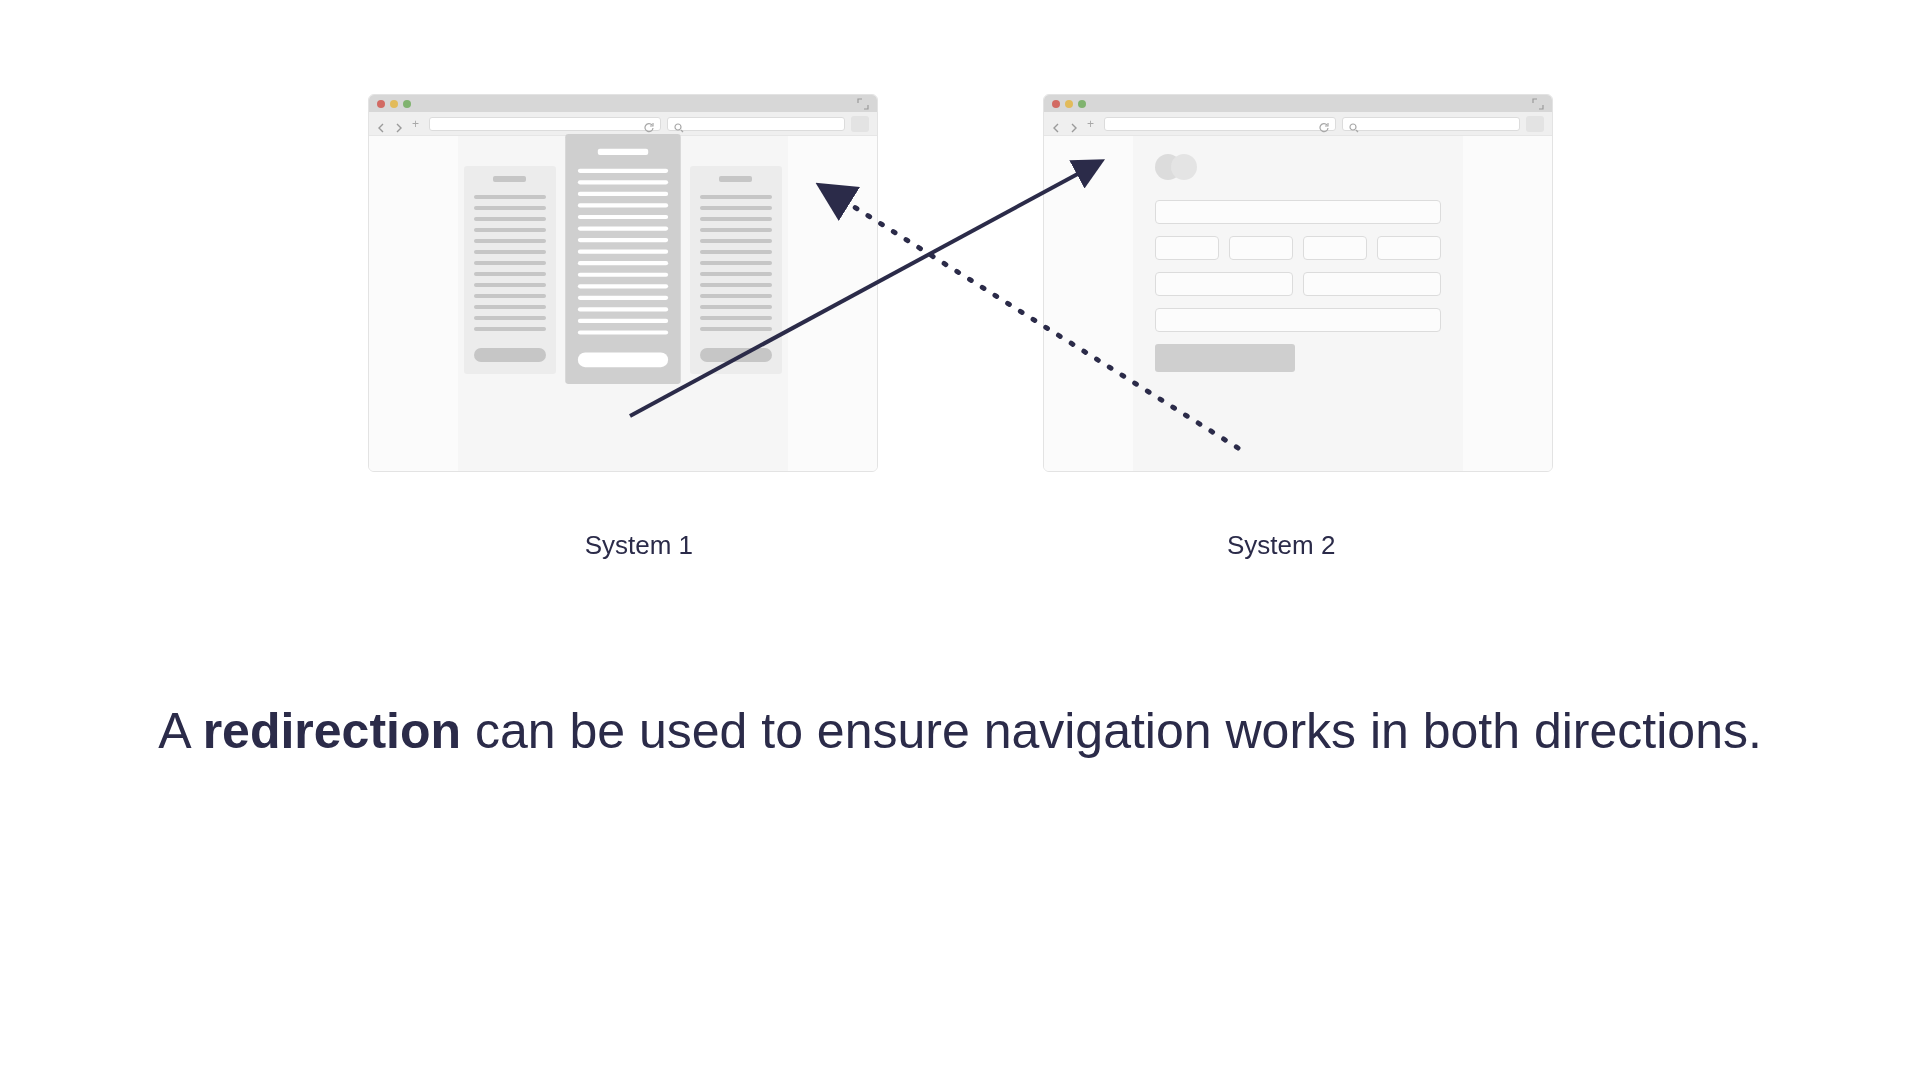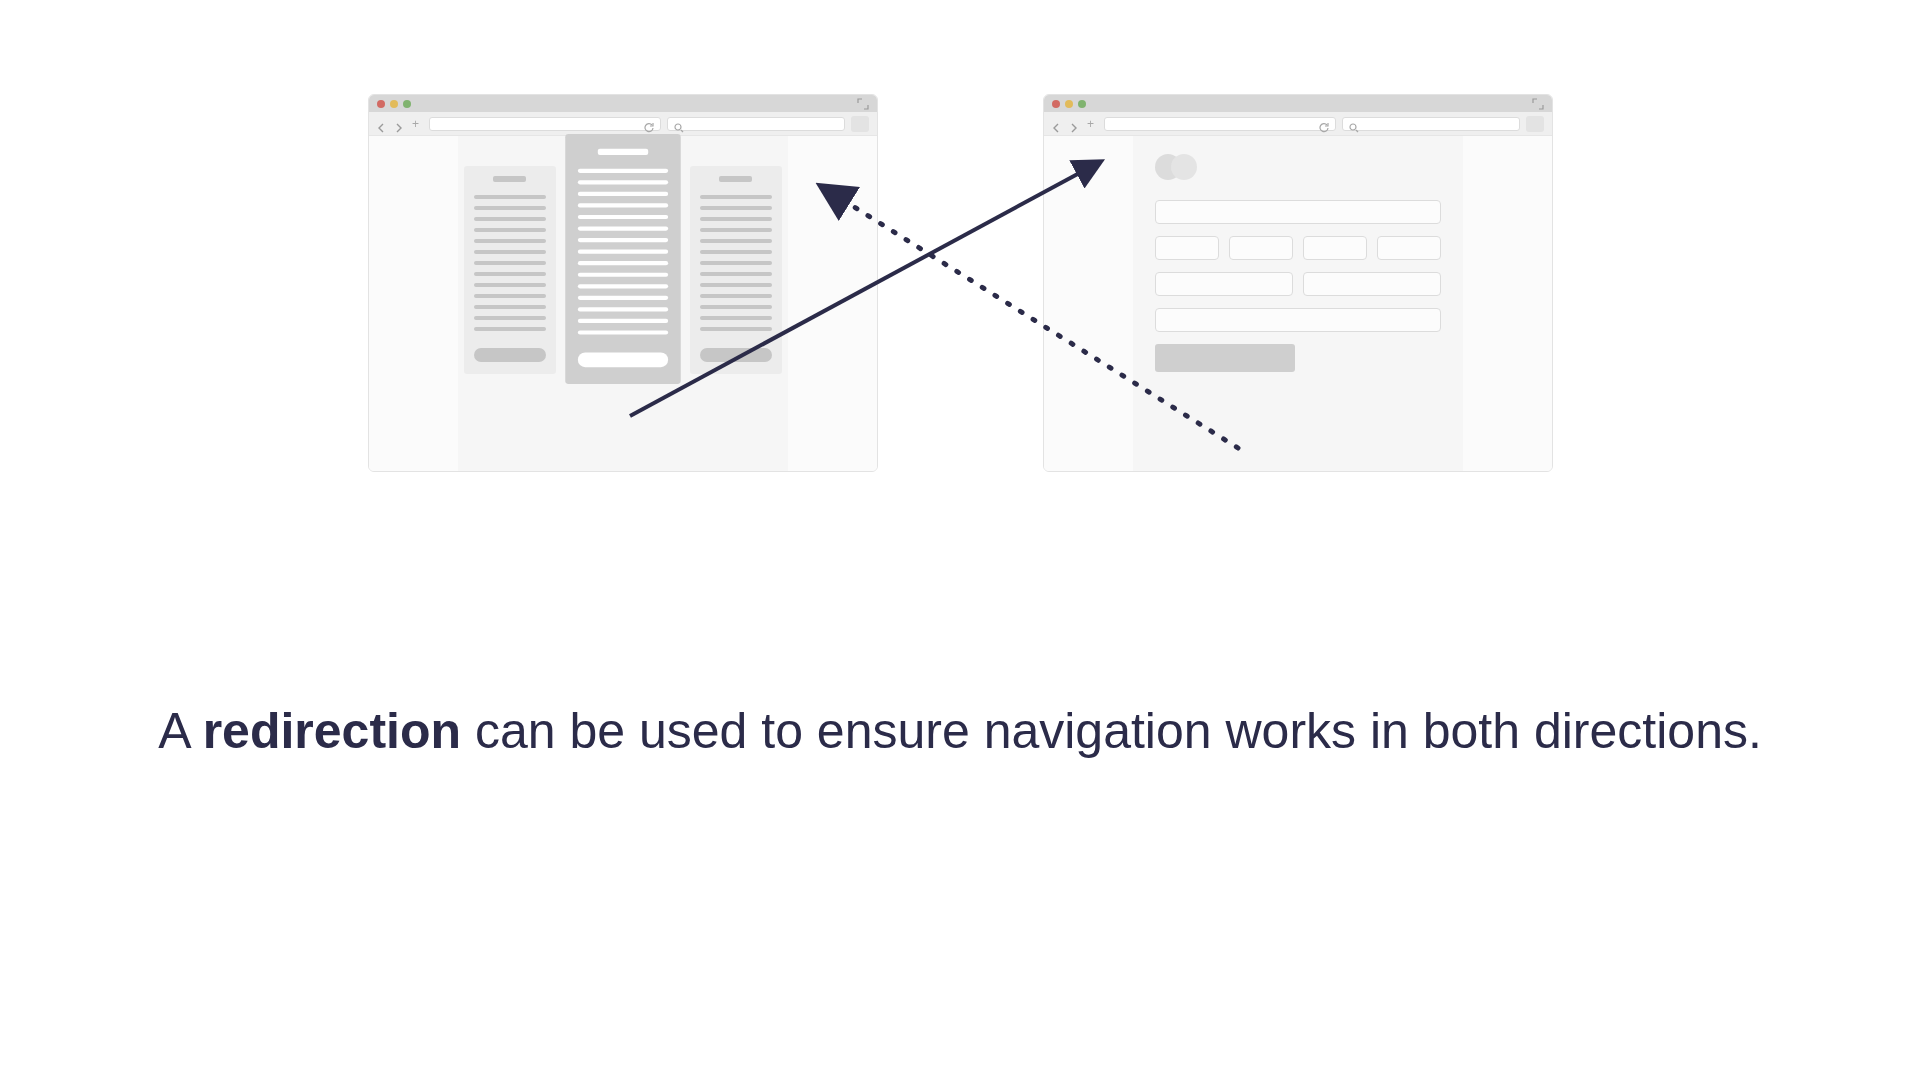--- a/index.html
+++ b/index.html
@@ -414,18 +414,22 @@
       <marker id="arrowhead-dotted" markerWidth="8" markerHeight="8" refX="6" refY="4" orient="auto">
         <path d="M0,0 L8,4 L0,8 Z" fill="#2b2b49"></path>
       </marker>
     </defs>
 
     <line x1="630" y1="416" x2="1098" y2="163" stroke="#2b2b49" stroke-width="4" marker-end="url(#arrowhead-solid)"></line>
 
     <line x1="1238" y1="448" x2="824" y2="188" stroke="#2b2b49" stroke-width="5" stroke-dasharray="2 13" stroke-linecap="round" marker-end="url(#arrowhead-dotted)"></line>
   </svg>
 
+  <div class="labels">
+    <span>System 1</span>
+    <span>System 2</span>
+  </div>
 
   <div class="caption">
     <span>A </span><b>redirection</b><span> can be used to ensure navigation works in both directions.</span>
   </div>
 
 </div>
 
 </body></html>

